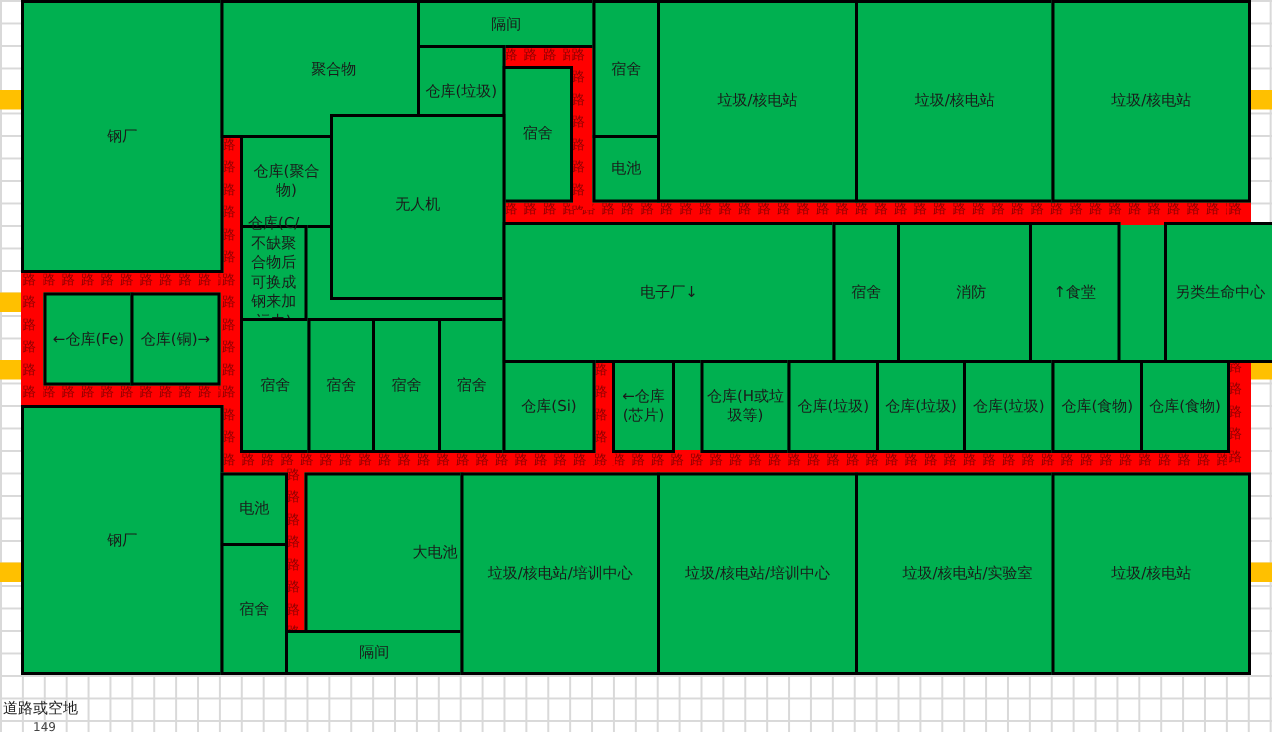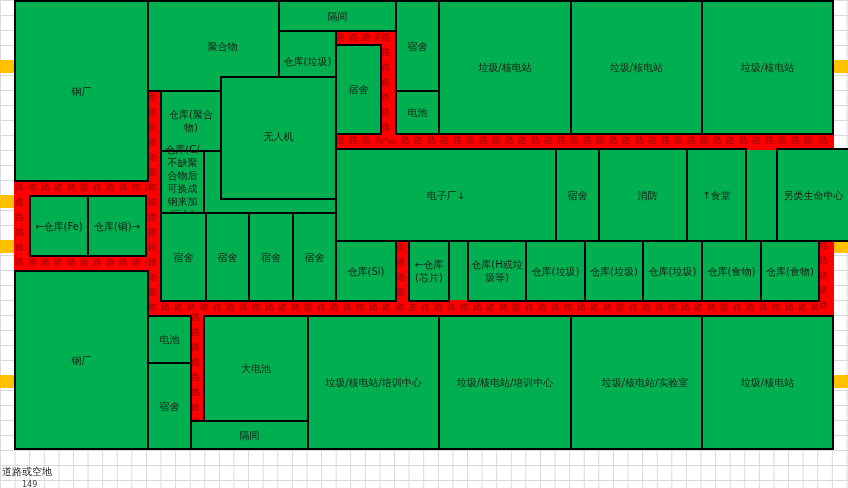--- a/index.html
+++ b/index.html
@@ -458,21 +458,21 @@
 
 <div class="cell" style="left:14px;top:270px;width:135px;height:180px;">
     <span>钢厂</span>
   </div>
 <div class="cell" style="left:147px;top:315px;width:45px;height:49px;">
     <span>电池</span>
   </div>
 <div class="cell" style="left:147px;top:362px;width:45px;height:88px;">
     <span>宿舍</span>
   </div>
-<div class="cell" style="left:203px;top:315px;width:106px;height:107px;">
+<div class="cell" style="left:203px;top:315px;width:106px;height:107px;justify-content:flex-end;">
     <span>大电池</span>
   </div>
 <div class="cell" style="left:190px;top:420px;width:119px;height:30px;">
     <span>隔间</span>
   </div>
 <div class="cell" style="left:307px;top:315px;width:133px;height:135px;">
     <span>垃圾/核电站/培训中心</span>
   </div>
 <div class="cell" style="left:438px;top:315px;width:134px;height:135px;">
     <span>垃圾/核电站/培训中心</span>

